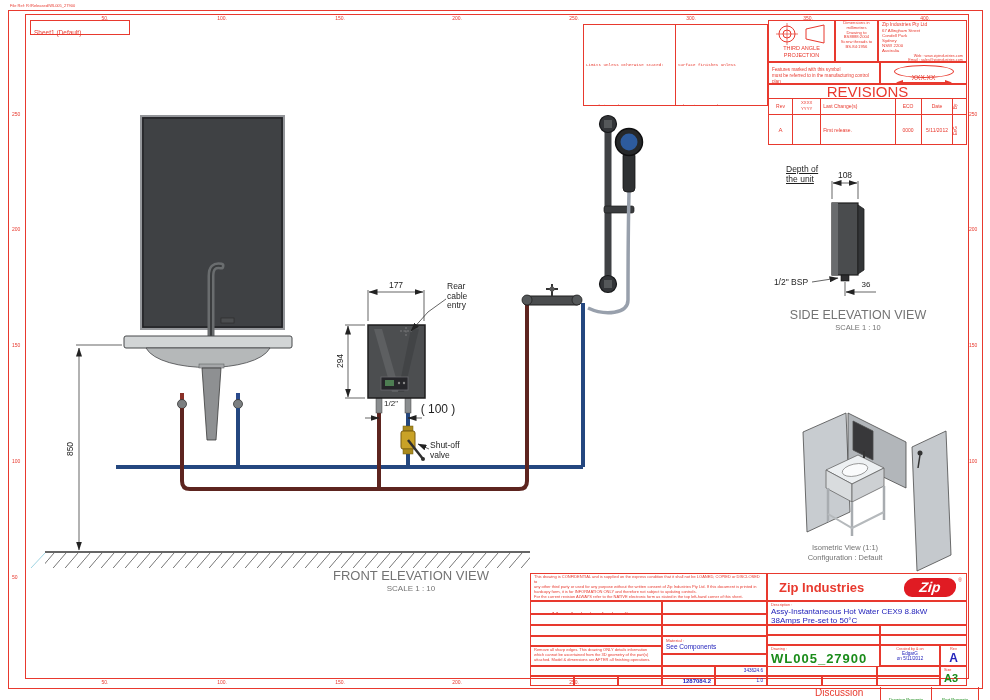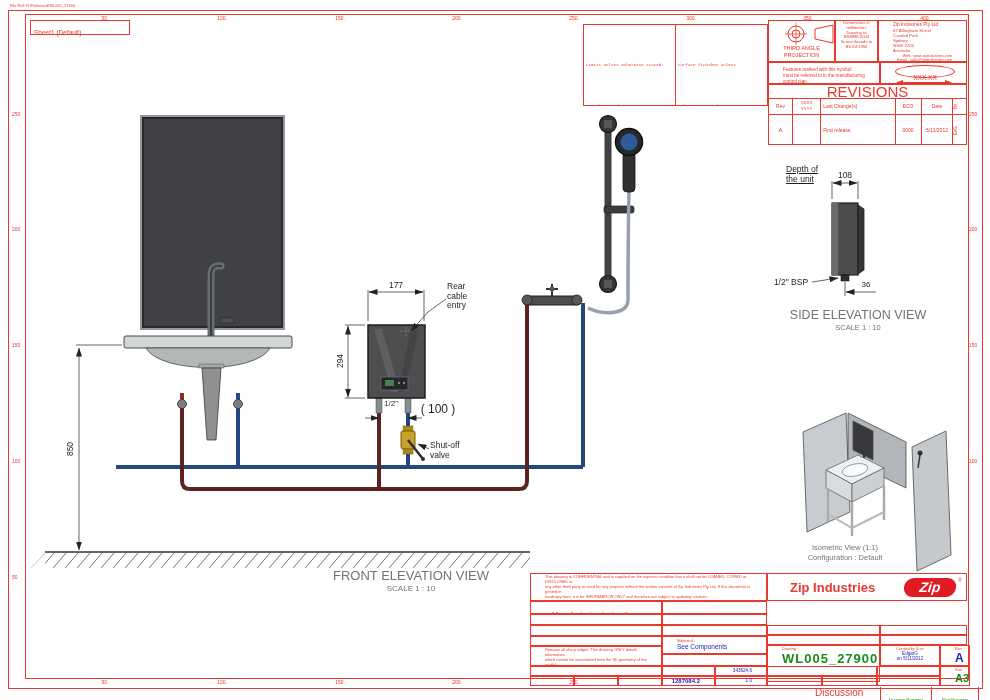--- a/index.html
+++ b/index.html
@@ -8,21 +8,21 @@
   .red{color:#e8392e;}
   .blue{color:#2323bb;}
   .green{color:#1a8c1a;}
   .abs{position:absolute;}
   .border-red{border:1px solid #e8392e;}
   .ruler{position:absolute;font-size:5px;color:#e8392e;transform:translate(-50%,0);}
   .ruler-side{position:absolute;font-size:5px;color:#e8392e;transform:translate(0,-50%);}
   .tiny{font-size:4.2px;line-height:5.1px;}
   .lbl{font-size:4.4px;color:#e8392e;}
   .val{font-size:4.6px;color:#2323bb;}
-  .cell{position:absolute;border:0.5px solid #e8392e;box-sizing:border-box;padding:1px 14px;overflow:hidden;}
+  .cell{position:absolute;border:0.5px solid #e8392e;box-sizing:border-box;padding:1px 3px;overflow:hidden;}
   .mono{font-family:"Liberation Mono",monospace;white-space:pre;}
   .dimtxt{position:absolute;font-size:8.5px;color:#1f1f1f;transform:translate(-50%,-50%);white-space:nowrap;}
   .rot{transform:translate(-50%,-50%) rotate(-90deg);}
   .note-lbl{position:absolute;font-size:8.5px;line-height:9.5px;color:#1f1f1f;white-space:pre-line;}
   .vtitle{position:absolute;color:#737373;transform:translate(-50%,0);white-space:nowrap;}
   .vert{writing-mode:vertical-rl;transform:rotate(180deg);}
   #drawing-svg{position:absolute;left:0;top:0;pointer-events:none;}
   .logo{position:absolute;background:#e01b23;border-radius:9px;transform:skewX(-6deg);
         color:#fff;font-style:italic;font-weight:bold;text-align:center;}
 </style>
@@ -381,37 +381,42 @@
     </div>
     <div class="cell" style="left:132px;top:103px;width:53px;height:10px;">
 
       <span class="blue" style="font-size:6px;font-weight:bold;float:right;">1287084.2</span>
     </div>
     <div class="cell" style="left:185px;top:103px;width:52px;height:10px;">
 
       <span class="blue" style="font-size:4.6px;float:right;">1.0</span>
     </div>
 
+    <div class="cell" style="left:237px;top:28px;width:200px;height:24px;">
+      <div class="lbl" style="font-size:3.8px;">Description :</div>
+      <div class="blue" style="font-size:8px;line-height:9px;">Assy-Instantaneous Hot Water CEX9 8.8kW</div>
+      <div class="blue" style="font-size:8px;line-height:9px;">38Amps Pre-set to 50°C</div>
+    </div>
     <div class="cell" style="left:237px;top:52px;width:113px;height:10px;">
       
       
     </div>
     <div class="cell" style="left:350px;top:52px;width:87px;height:10px;">
       
       
     </div>
     <div class="cell" style="left:237px;top:62px;width:113px;height:10px;">
       
       
     </div>
     <div class="cell" style="left:350px;top:62px;width:87px;height:10px;">
       
       
     </div>
-    <div class="cell" style="left:237px;top:72px;width:113px;height:37px;">
+    <div class="cell" style="left:237px;top:72px;width:113px;height:22px;">
       <div class="lbl" style="font-size:3.8px;">Drawing :</div>
       <div class="green" style="font-size:13px;font-weight:bold;letter-spacing:1px;">WL005_27900</div>
     </div>
     <div class="cell" style="left:350px;top:72px;width:60px;height:21px;text-align:center;">
       <div class="lbl" style="font-size:3.8px;">Created by &amp; on</div>
       <div class="blue" style="font-size:4.6px;">EdgarG</div>
       <div class="blue" style="font-size:4.6px;">on 5/11/2012</div>
     </div>
     <div class="cell" style="left:410px;top:72px;width:27px;height:21px;text-align:center;">
       <div class="lbl" style="font-size:3.8px;">Rev</div>

